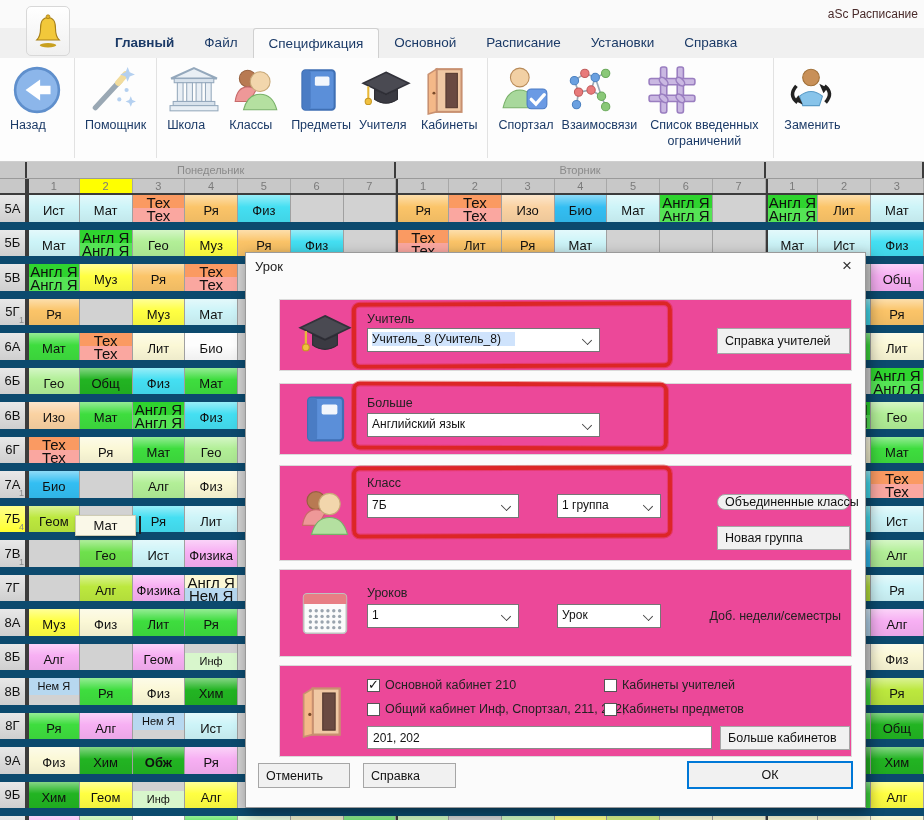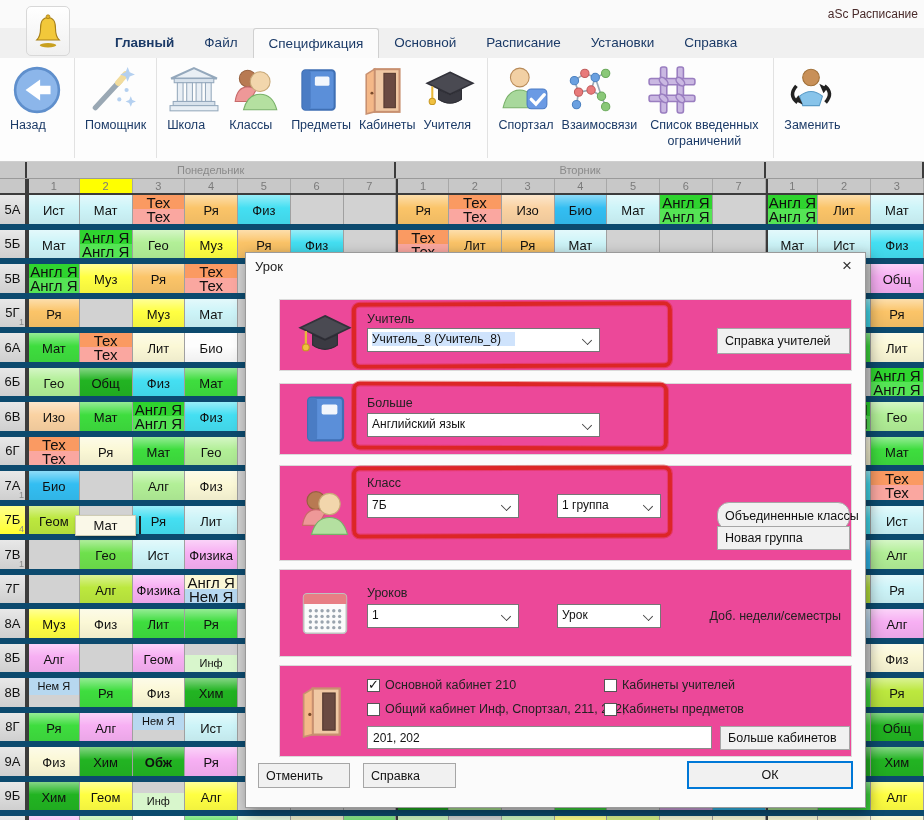--- a/index.html
+++ b/index.html
@@ -23,21 +23,21 @@
              border-bottom:1px solid #cfcfcf; display:flex; align-items:flex-start; }
   .tb-group { display:flex; align-items:flex-start; padding:2px 6px; border-right:1px solid #e2e2e2; height:100px; }
   .tb-group:last-child { border-right:none; }
   .tb-item { display:flex; flex-direction:column; align-items:flex-start; padding:2px 4px; cursor:default; }
   .tb-icon { width:54px; height:56px; display:flex; align-items:center; justify-content:center; }
   .tb-icon svg { width:50px; height:50px; }
   .tb-label { font-size:12.5px; color:#1b3a67; text-align:center; max-width:118px; line-height:1.25; }
 
   
   .grid { position:absolute; top:162px; left:0; width:924px; height:658px; background:#d2d2d2; z-index:1; overflow:hidden; }
-  .g-row { display:flex; border-bottom:6px solid #0c4a6e; }
+  .g-row { display:flex; border-bottom:8px solid #0c4a6e; }
   .g-head-days, .g-head-nums { display:flex; }
   .g-corner { width:27px; background:#c8c8c8; border-right:2px solid #3c3c3c; }
   .g-day { background:#c8c8c8; color:#8a8a8a; font-size:11px; text-align:center; line-height:17px;
            border-right:2px solid #3c3c3c; overflow:hidden; white-space:nowrap; }
   .g-head-days { height:17px; border-bottom:1px solid #9a9a9a; }
   .g-head-nums { height:16px; border-bottom:2px solid #3c3c3c; }
   .g-num { background:#c8c8c8; color:#7a7a7a; font-size:11px; text-align:center; line-height:15px;
            border-right:1px solid #a8a8a8; }
   .g-num.hl { background:#ffff00; }
   .g-num.day-start { border-left:2px solid #3c3c3c; }
@@ -188,38 +188,38 @@
             <rect x="9" y="5" width="31" height="38" rx="3" fill="#5b8fd9" stroke="#3f6fb4" stroke-width="2"></rect>
             <rect x="9" y="5" width="8" height="38" rx="3" fill="#4a7cc4"></rect>
             <rect x="21" y="11" width="14" height="9" rx="1.5" fill="#fff" opacity="0.92"></rect>
           </svg>
         </span>
         <div class="tb-label">Предметы</div>
       </div>
       <div class="tb-item">
         <span class="tb-icon">
           <svg viewBox="0 0 48 48">
+            <polygon points="24,7 46,17.5 24,28 2,17.5" fill="#4a4a52" stroke="#32323a" stroke-width="1.5"></polygon>
+            <path d="M13 23.5 v9.5 q11 7.5 22 0 v-9.5 l-11 5z" fill="#3a3a42" stroke="#2c2c33"></path>
+            <path d="M7 20.5 v12" stroke="#e8b838" stroke-width="2" fill="none"></path>
+            <circle cx="7" cy="35" r="3" fill="#f0c040" stroke="#c89820"></circle>
+          </svg>
+        </span>
+        <div class="tb-label">Учителя</div>
+      </div>
+      <div class="tb-item">
+        <span class="tb-icon">
+          <svg viewBox="0 0 48 48">
             <rect x="13" y="4" width="24" height="41" fill="#f0c8a4" stroke="#c89070" stroke-width="2"></rect>
             <rect x="22" y="8" width="11" height="33" fill="#6a4a42" stroke="#54382e"></rect>
             <polygon points="13,4 5,9 5,47 13,45" fill="#f4b888" stroke="#c89070" stroke-width="1.5"></polygon>
             <circle cx="10.5" cy="27" r="1.4" fill="#7a4a2a"></circle>
           </svg>
         </span>
         <div class="tb-label">Кабинеты</div>
-      </div>
-      <div class="tb-item">
-        <span class="tb-icon">
-          <svg viewBox="0 0 48 48">
-            <polygon points="24,7 46,17.5 24,28 2,17.5" fill="#4a4a52" stroke="#32323a" stroke-width="1.5"></polygon>
-            <path d="M13 23.5 v9.5 q11 7.5 22 0 v-9.5 l-11 5z" fill="#3a3a42" stroke="#2c2c33"></path>
-            <path d="M7 20.5 v12" stroke="#e8b838" stroke-width="2" fill="none"></path>
-            <circle cx="7" cy="35" r="3" fill="#f0c040" stroke="#c89820"></circle>
-          </svg>
-        </span>
-        <div class="tb-label">Учителя</div>
       </div>
     </div>
     <div class="tb-group">
       <div class="tb-item">
         <span class="tb-icon">
           <svg viewBox="0 0 48 48">
             <circle cx="19" cy="12" r="9" fill="#f2d0a4" stroke="#b88a58"></circle>
             <path d="M3 41 q4 -17 16 -17 q12 0 16 17 z" fill="#a8d89c" stroke="#78b068"></path>
             <rect x="26" y="23" width="19" height="19" rx="4" fill="#6a9ae4" stroke="#4a7ac4"></rect>
             <path d="M30 33 l4.5 4.5 8 -9" stroke="#fff" stroke-width="3.2" fill="none" stroke-linecap="round"></path>
@@ -1028,21 +1028,21 @@
       </span>
     <span class="f-label" style="top:10px">Класс</span>
     <div class="combo" style="left:87px; top:28px; width:152px;">
       <span class="combo-text">7Б</span>
       <span class="chev"></span>
     </div>
     <div class="combo" style="left:277px; top:28px; width:104px;">
       <span class="combo-text">1 группа</span>
       <span class="chev"></span>
     </div>
-    <div class="wbtn padded" style="left:437px; top:36px; width:133px; height:28px;border-radius:12px;">Объединенные классы</div>
+    <div class="wbtn padded" style="left:437px; top:28px; width:133px; height:16px;border-radius:12px;">Объединенные классы</div>
     <div class="wbtn padded" style="left:437px; top:60px; width:133px; height:24px;">Новая группа</div>
   </div>
 
   <div class="sec sec4">
     <span class="sec-icon">
         <svg viewBox="0 0 48 48">
           <rect x="5" y="7" width="38" height="35" rx="3" fill="#fbfbfb" stroke="#c0c0c0" stroke-width="1.5"></rect>
           <path d="M5 10 q0 -3 3 -3 h32 q3 0 3 3 v6 h-38 z" fill="#e87e84"></path>
           <g fill="#9aa4ae">
             <circle cx="11" cy="22" r="1.5"></circle>

